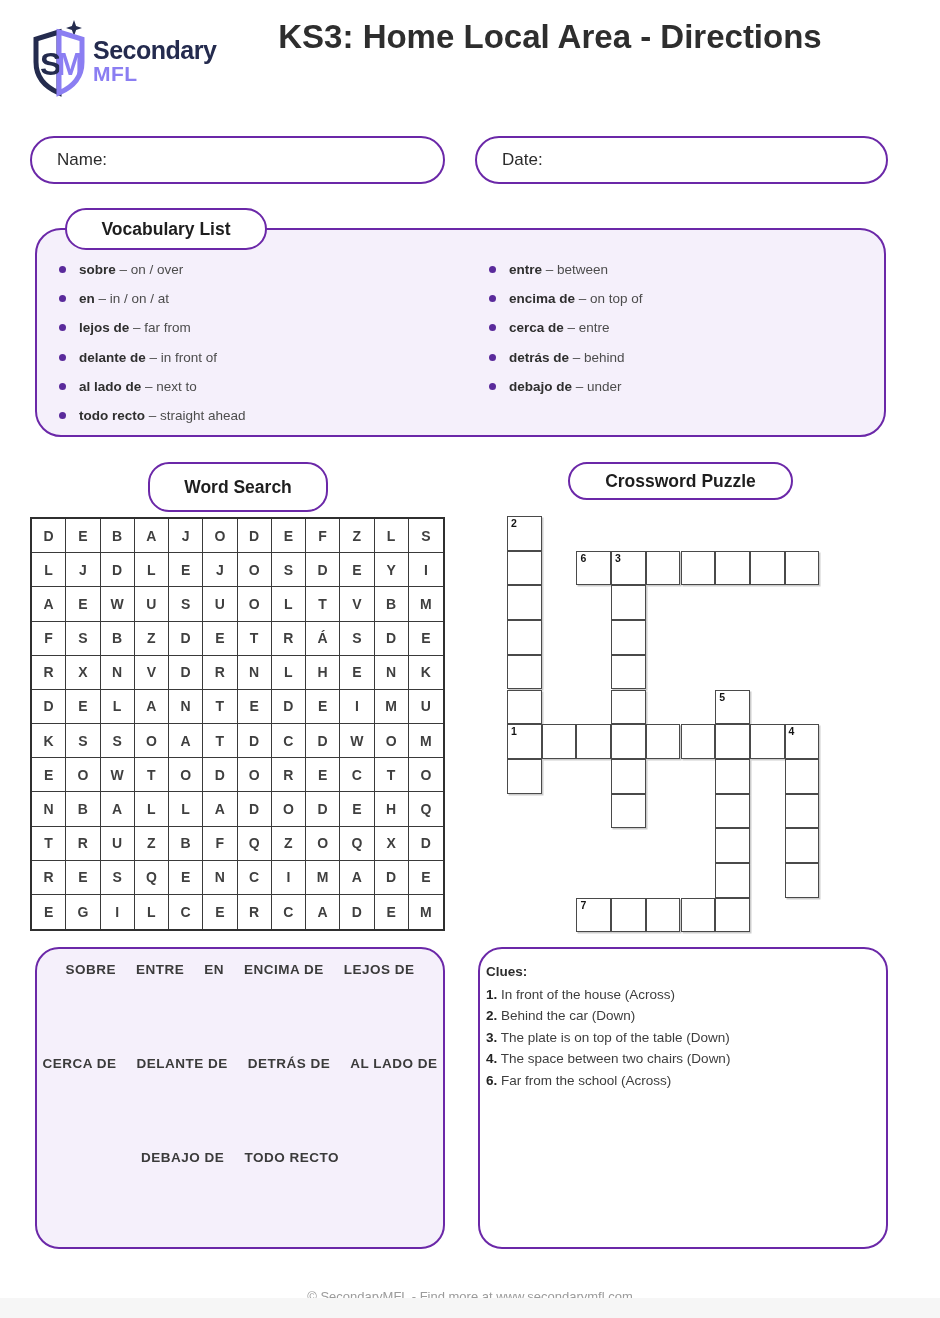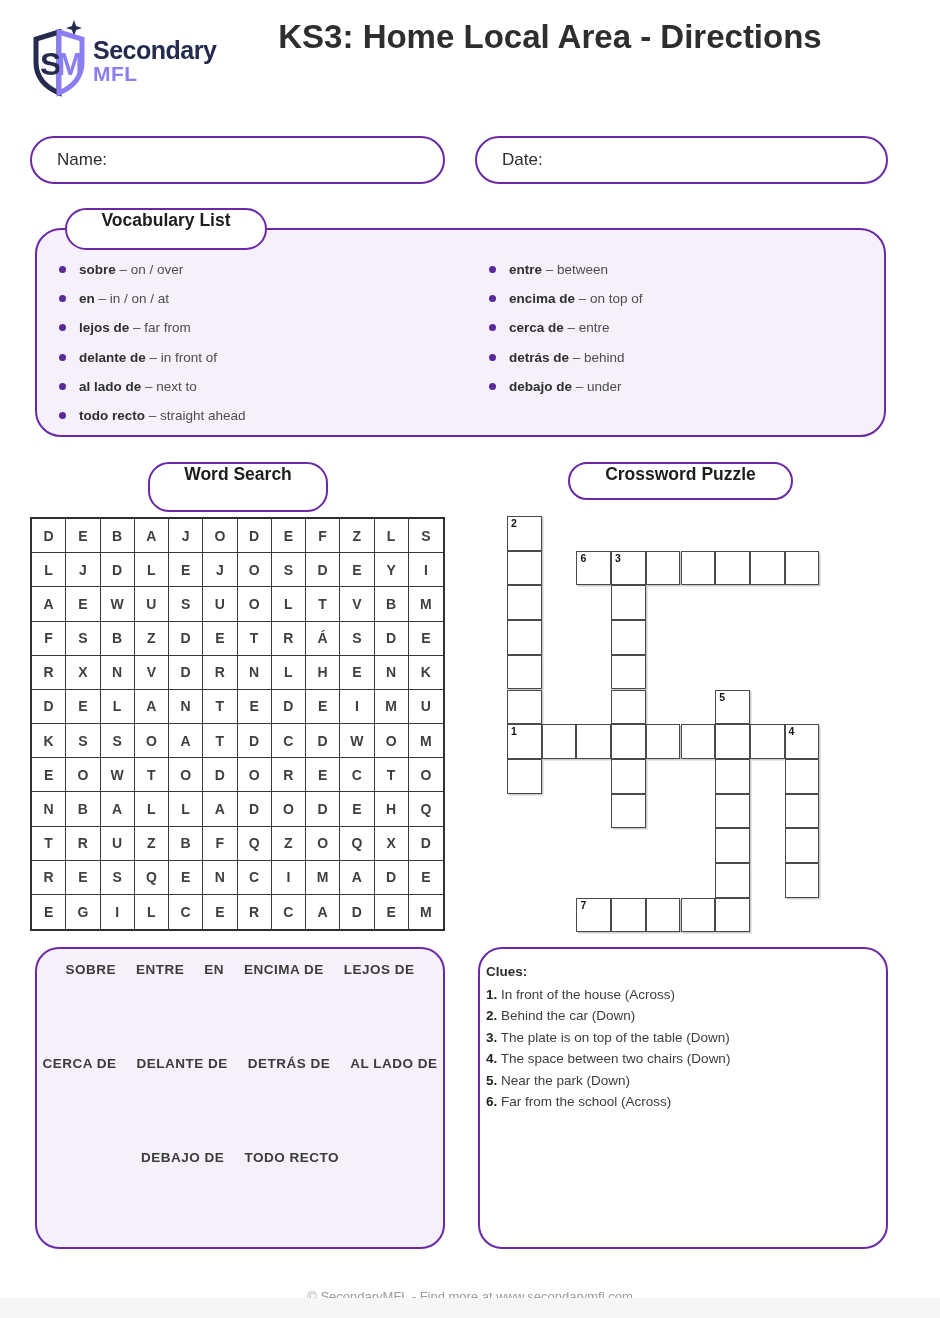--- a/index.html
+++ b/index.html
@@ -19,21 +19,21 @@
   .title{position:absolute;left:200px;top:10px;width:700px;text-align:center;
          font-size:33px;line-height:53px;font-weight:700;color:#2e2e2e;}
   
   .field-box{position:absolute;top:136px;height:48px;border:2.5px solid var(--purple);
              border-radius:24px;background:#fff;display:flex;align-items:center;padding-left:25px;
              font-size:17px;font-weight:400;color:#2b2b2b;}
   .field-name{left:30px;width:415px;}
   .field-date{left:475px;width:413px;}
   
   .badge{position:absolute;background:#fff;border:2.5px solid var(--purple);border-radius:21px;
-         display:flex;justify-content:center;font-weight:700;font-size:17.5px;color:#1e1e1e;z-index:3;}
+         display:flex;align-items:center;justify-content:center;font-weight:700;font-size:17.5px;color:#1e1e1e;z-index:3;}
   .badge-vocab{left:65px;top:208px;width:202px;height:42px;}
   .badge-ws{left:148px;top:462px;width:180px;height:50px;}
   .badge-cw{left:568px;top:462px;width:225px;height:38px;}
   
   .vocab-box{position:absolute;left:35px;top:228px;width:851px;height:209px;background:var(--light-purple);
              border:2.5px solid var(--purple);border-radius:26px;display:flex;padding-top:25px;}
   .v-col{display:flex;flex-direction:column;}
   .v-col.left{width:452px;padding-left:22px;}
   .v-col.right{flex:1;}
   .v-item{height:29.2px;display:flex;align-items:center;font-size:13.5px;}
@@ -683,19 +683,18 @@
     </div>
   </div>
 
 <div class="clues-box">
   <div class="clues-title">Clues:</div>
   <div>
       <div class="clue"><b>1.</b> In front of the house (Across)</div>
       <div class="clue"><b>2.</b> Behind the car (Down)</div>
       <div class="clue"><b>3.</b> The plate is on top of the table (Down)</div>
       <div class="clue"><b>4.</b> The space between two chairs (Down)</div>
-      <div class="clue"><b>5.</b> Near the park (Down)</div>
       <div class="clue"><b>6.</b> Far from the school (Across)</div>
     </div>
 </div>
 
 <div class="footer">© SecondaryMFL - Find more at www.secondarymfl.com</div>
 <div class="page-edge"></div>
 
 </body></html>

